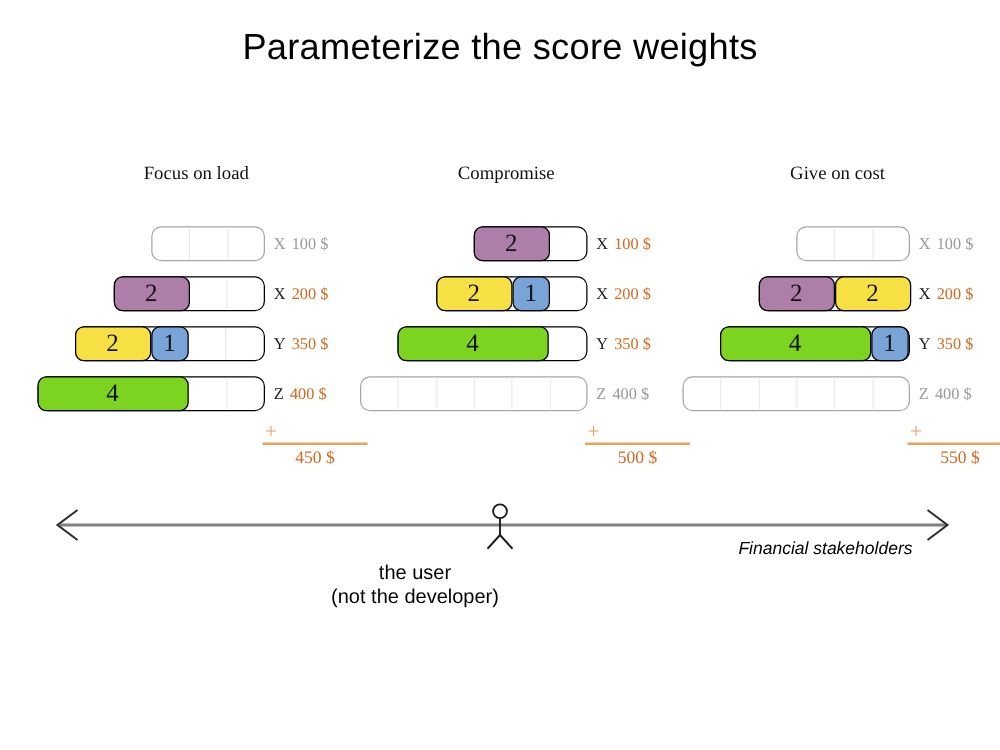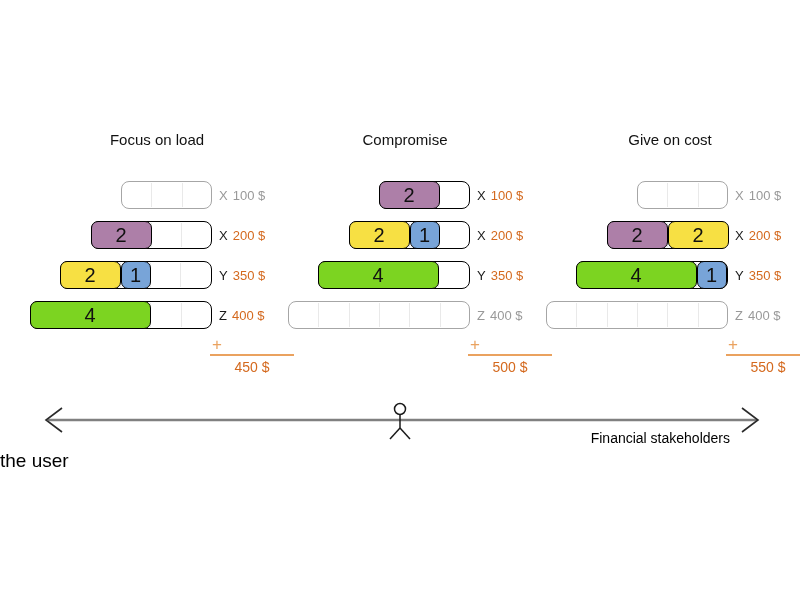--- a/index.html
+++ b/index.html
@@ -9,21 +9,21 @@
   }
   .stage { position:absolute; inset:0; width:800px; height:600px; }
   .main-title {
     position:absolute; top:22px; left:0; width:800px; text-align:center;
     font-size:29px; font-weight:400; margin:0; letter-spacing:0.2px;
   }
   .subtitle {
     position:absolute; top:70px; left:0; width:800px; text-align:center;
     font-size:13.5px;
   }
-  #diagram { position:absolute; inset:0; }
+  #diagram { position:absolute; inset:0;font-family:Liberation Serif, serif; }
   .panel-title {
     position:absolute; top:131px; transform:translateX(-50%);
     font-size:15px; white-space:nowrap; color:#111;
   }
   .track {
     position:absolute; background:#fff; border-radius:8px; box-sizing:border-box;
   }
   .track.active { border:1.5px solid var(--active-border); }
   .track.empty  { border:1px solid var(--empty-border); }
   .gridline { position:absolute; top:1px; bottom:1px; width:1px; background:var(--gridline); }
@@ -36,33 +36,34 @@
     position:absolute; font-size:13px; white-space:nowrap; display:flex; gap:5px;
     align-items:center; height:28px;
   }
   .row-label .letter { }
   .sum { position:absolute; }
   .sum .plus { position:absolute; left:2px; top:-3px; font-size:17px; color:var(--sum-line); }
   .sum .line { margin-top:16px; height:2px; background:var(--sum-line); }
   .sum .total { text-align:center; font-size:14px; padding-top:3px; color:var(--price-orange); }
   .axis-label { position:absolute; top:430px; font-size:14px; white-space:nowrap; }
   .axis-label.left { left:70px; }
-  .axis-label.right { right:70px; }
+  .axis-label.right { right:70px;font-style:italic; }
   .user-caption {
-    position:absolute; left:0; width:664px; text-align:left; font-size:19px;
+    position:absolute; left:0; width:664px; text-align:center; font-size:16px;
   }
   .user-caption.l1 { top:450px; }
   .user-caption.l2 { top:469px; }
   svg.axis { position:absolute; left:0; top:395px; }
 </style>
 </head>
 <body>
 
 <div class="stage">
 
+  <h1 class="main-title">Parameterize the score weights</h1>
 
   <div id="diagram">
       <div class="panel-title" style="left: 157px;">Focus on load</div>
       <div class="track empty" style="left: 121px; top: 181px; width: 91px; height: 28px;">
         <div class="gridline" style="left: 28.5px;"></div>
         <div class="gridline" style="left: 59.5px;"></div>
       </div>
       <div class="row-label" style="left: 219px; top: 181px;">
         <span class="letter" style="color: rgb(153, 153, 153);">X</span>
         <span style="color: rgb(153, 153, 153);">100 $</span>
@@ -211,14 +212,15 @@
     <g stroke="#1a1a1a" stroke-width="1.5" fill="none">
       <circle cx="400" cy="14" r="5.5" fill="#ffffff"></circle>
       <line x1="400" y1="19.5" x2="400" y2="33"></line>
       <line x1="400" y1="33" x2="390" y2="44"></line>
       <line x1="400" y1="33" x2="410" y2="44"></line>
     </g>
   </svg>
 
   <div class="axis-label right">Financial stakeholders</div>
   <div class="user-caption l1">the user</div>
+  <div class="user-caption l2">(not the developer)</div>
 
 </div>
 
 </body></html>

